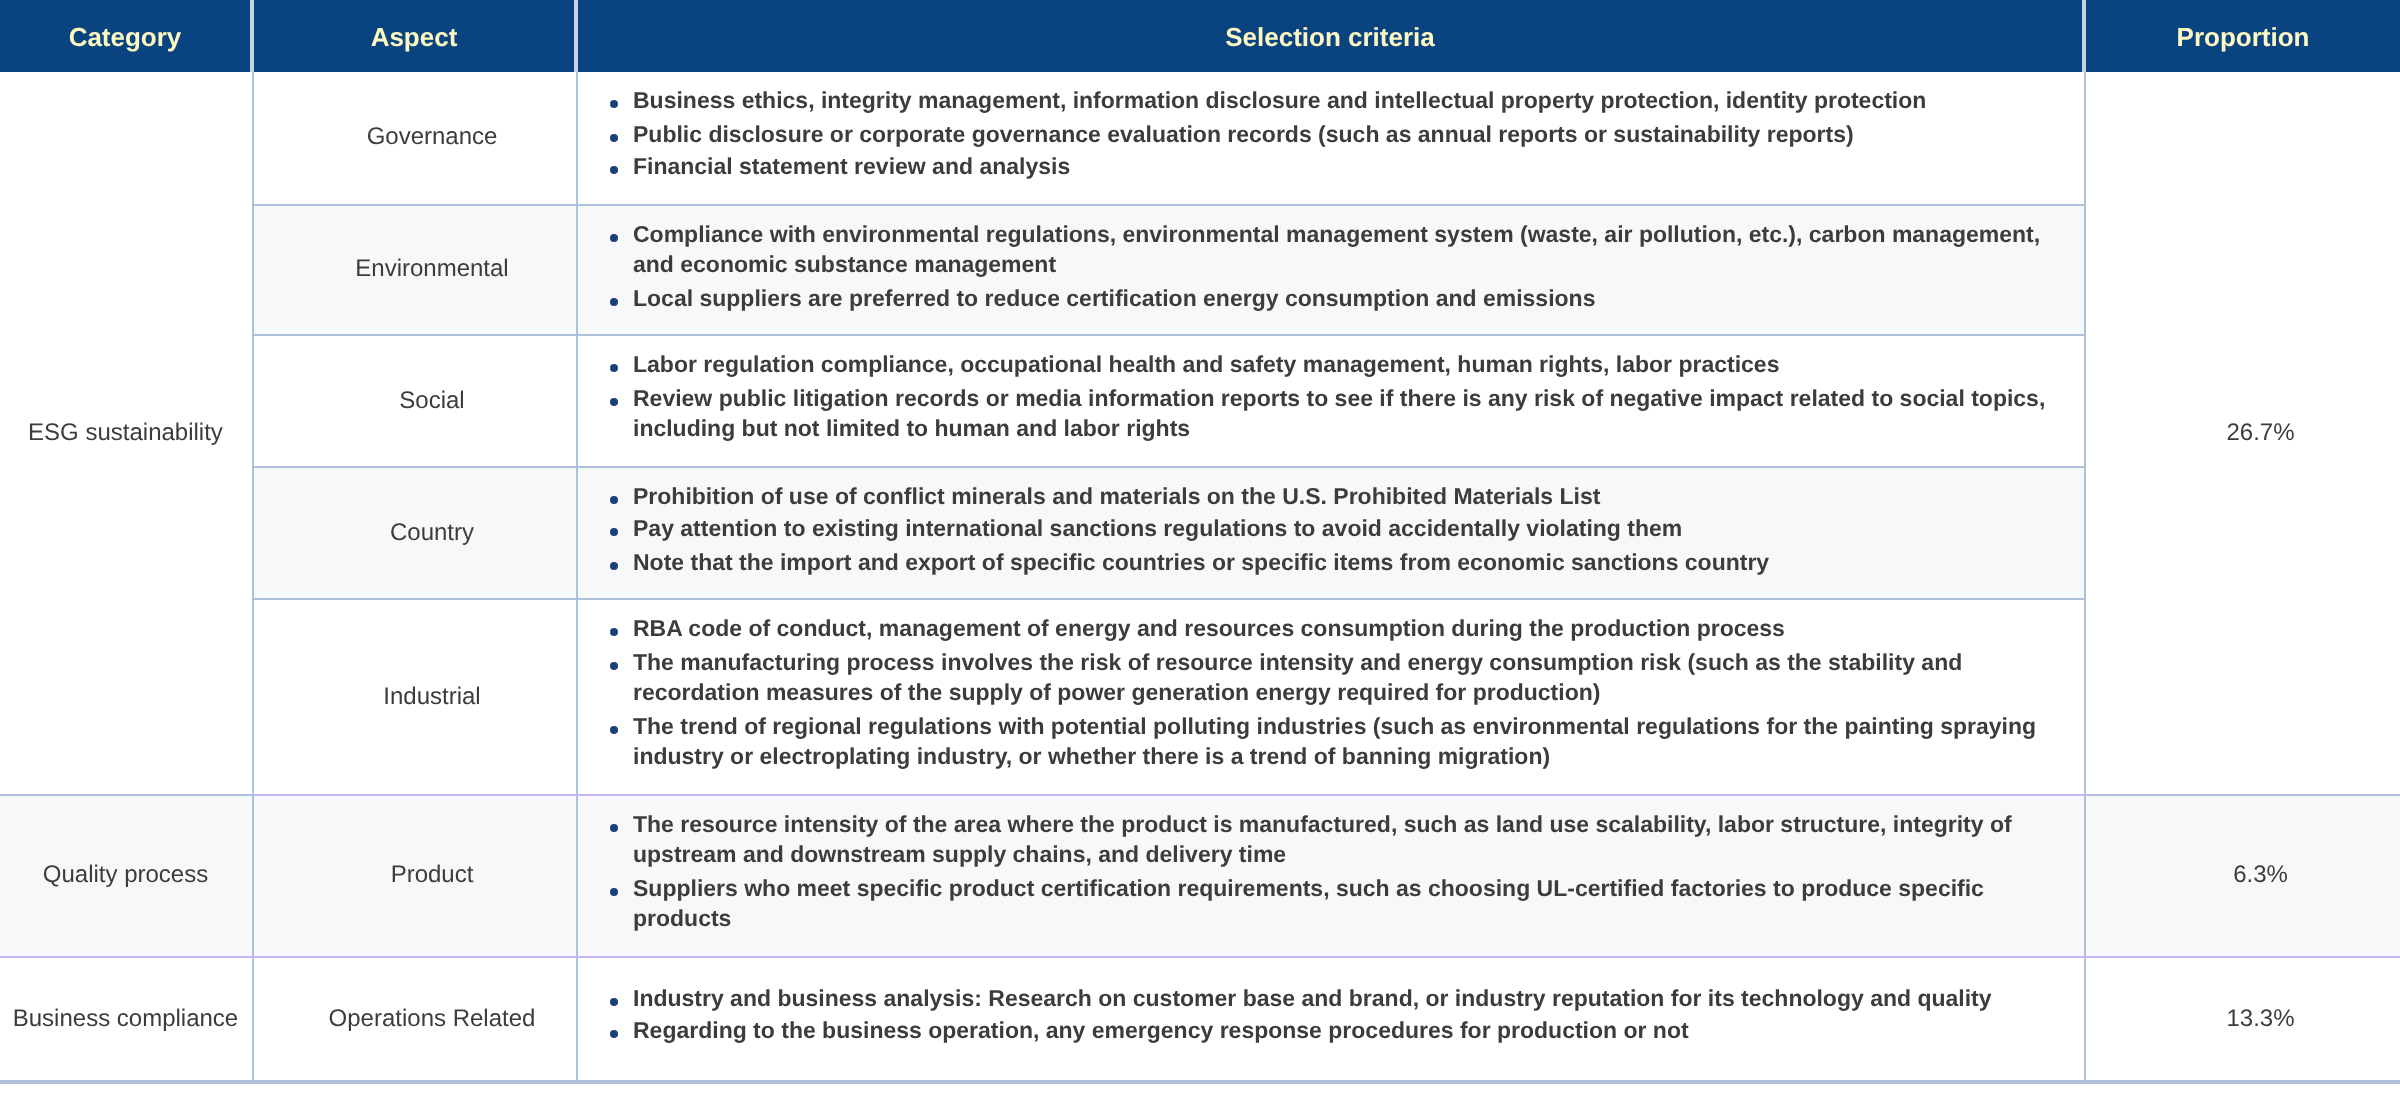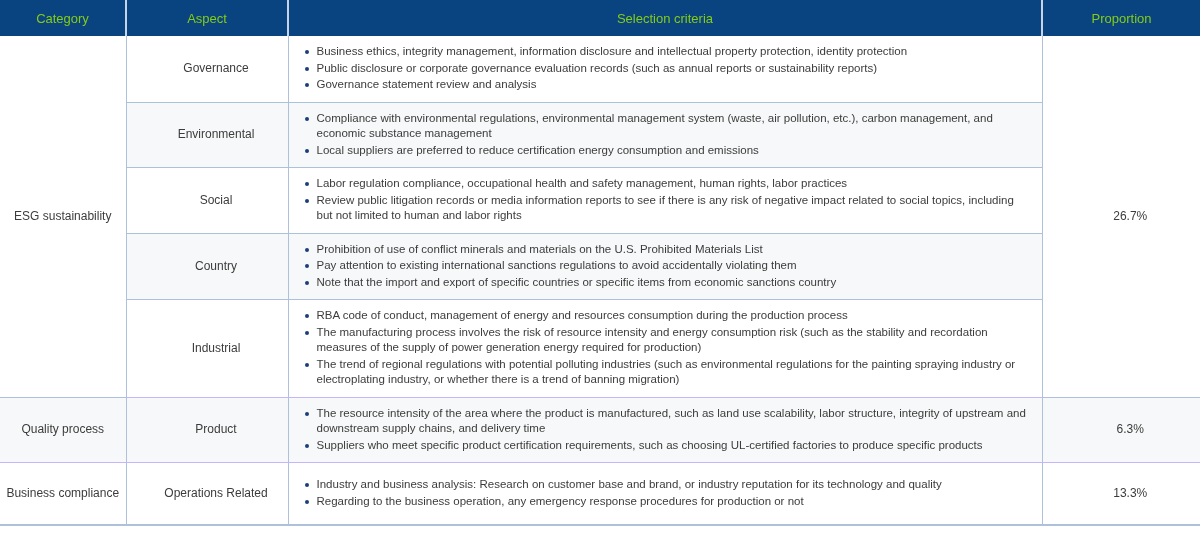--- a/index.html
+++ b/index.html
@@ -22,23 +22,23 @@
     font-size: 11.5px;
   }
   #criteria-table col.col-category    { width: 126px; }
   #criteria-table col.col-aspect      { width: 162px; }
   #criteria-table col.col-criteria    { width: 754px; }
   #criteria-table col.col-proportion  { width: 158px; }
 
   
   thead th {
     background: #0a4480;
-    color: #84cc16;
+    color: #fef9c3;
     font-size: 13px;
-    font-weight: normal;
+    font-weight: bold;
     height: 36px;
     padding: 0 10px;
     text-align: center;
     vertical-align: middle;
     border-right: 2px solid #c6d4e6;
     border-bottom: none;
     box-sizing: border-box;
   }
   thead th.last-head { border-right: none; }
 
@@ -70,20 +70,21 @@
     padding-left: 28px;
   }
   td.category-cell { padding: 22px 6px; }
 
   td.criteria-cell { padding: 8px 12px 8px 14px; }
 
   ul.criteria-list {
     margin: 0;
     padding: 0;
     list-style: none;
+    font-weight: bold;
   }
   ul.criteria-list > li {
     position: relative;
     padding-left: 14px;
     margin: 0 0 1px 0;
     line-height: 15.5px;
     font-size: 11.5px;
     color: #3c3c3c;
   }
   ul.criteria-list > li::before {
@@ -118,21 +119,21 @@
     </tr>
   </thead>
   <tbody id="table-body">
       <tr>
         <td class="category-cell span-white" rowspan="5">ESG sustainability</td>
         <td class="aspect-cell">Governance</td>
         <td class="criteria-cell">
           <ul class="criteria-list">
             <li>Business ethics, integrity management, information disclosure and intellectual property protection, identity protection</li>
             <li>Public disclosure or corporate governance evaluation records (such as annual reports or sustainability reports)</li>
-            <li>Governance statement review and analysis</li>
+            <li>Financial statement review and analysis</li>
           </ul>
         </td>
         <td class="proportion-cell cell-last span-white" rowspan="5">26.7%</td>
       </tr>
       <tr class="tint">
         <td class="aspect-cell">Environmental</td>
         <td class="criteria-cell">
           <ul class="criteria-list">
             <li>Compliance with environmental regulations, environmental management system (waste, air pollution, etc.), carbon management, and economic substance management</li>
             <li>Local suppliers are preferred to reduce certification energy consumption and emissions</li>

